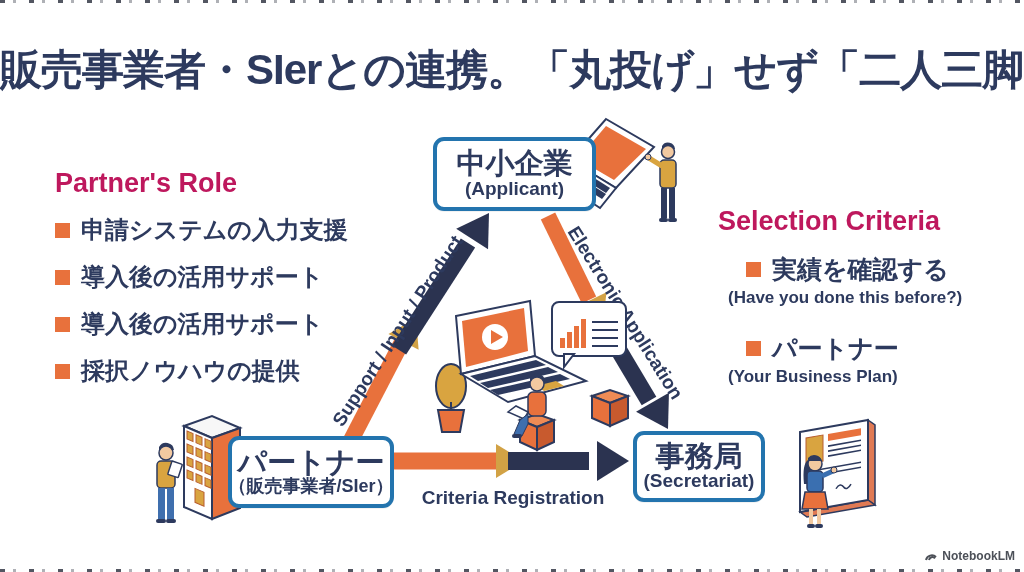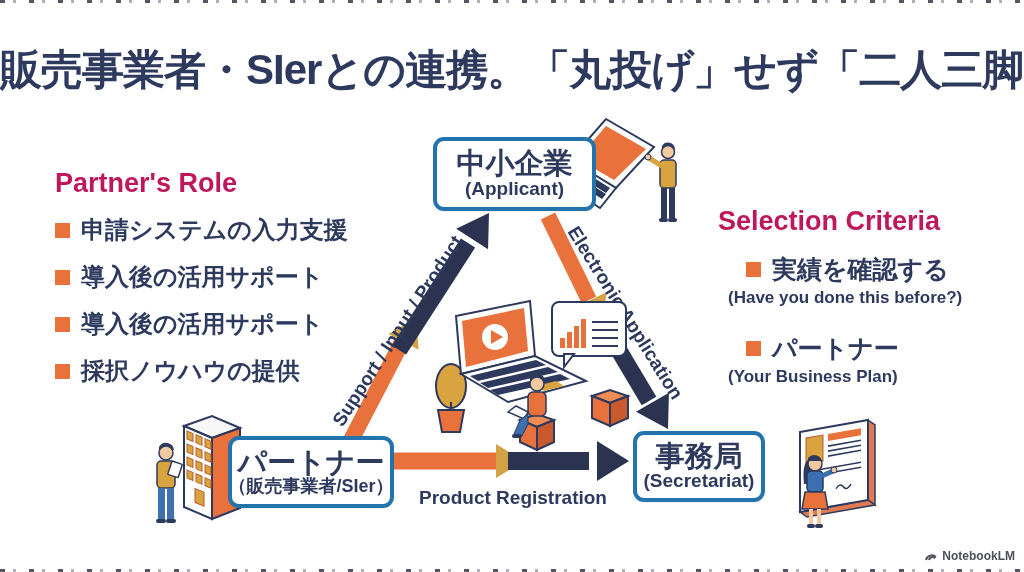--- a/index.html
+++ b/index.html
@@ -136,21 +136,21 @@
     <g>
       <line x1="394" y1="461" x2="497" y2="461" stroke="#e8713c" stroke-width="17"></line>
       <polygon points="0,0 -28,-17 -28,17" transform="translate(524,461)" fill="#d2a245"></polygon>
       <line x1="508" y1="461" x2="589" y2="461" stroke="#2b3350" stroke-width="18"></line>
       <polygon points="0,0 -32,-20 -32,20" transform="translate(629,461)" fill="#2b3350"></polygon>
     </g>
   </svg>
 
   <div class="arrow-label lbl-support">Support / Input / Product</div>
   <div class="arrow-label lbl-application">Electronic Application</div>
-  <div class="arrow-label lbl-registration">Product Registration</div>
+  <div class="arrow-label lbl-registration">Criteria Registration</div>
 
   <div class="node node-partner">
     <div class="node-label">パートナー</div>
     <div class="node-sub">（販売事業者/SIer）</div>
   </div>
   <div class="node node-applicant">
     <div class="node-label">中小企業</div>
     <div class="node-sub">(Applicant)</div>
   </div>
   <div class="node node-secretariat">

